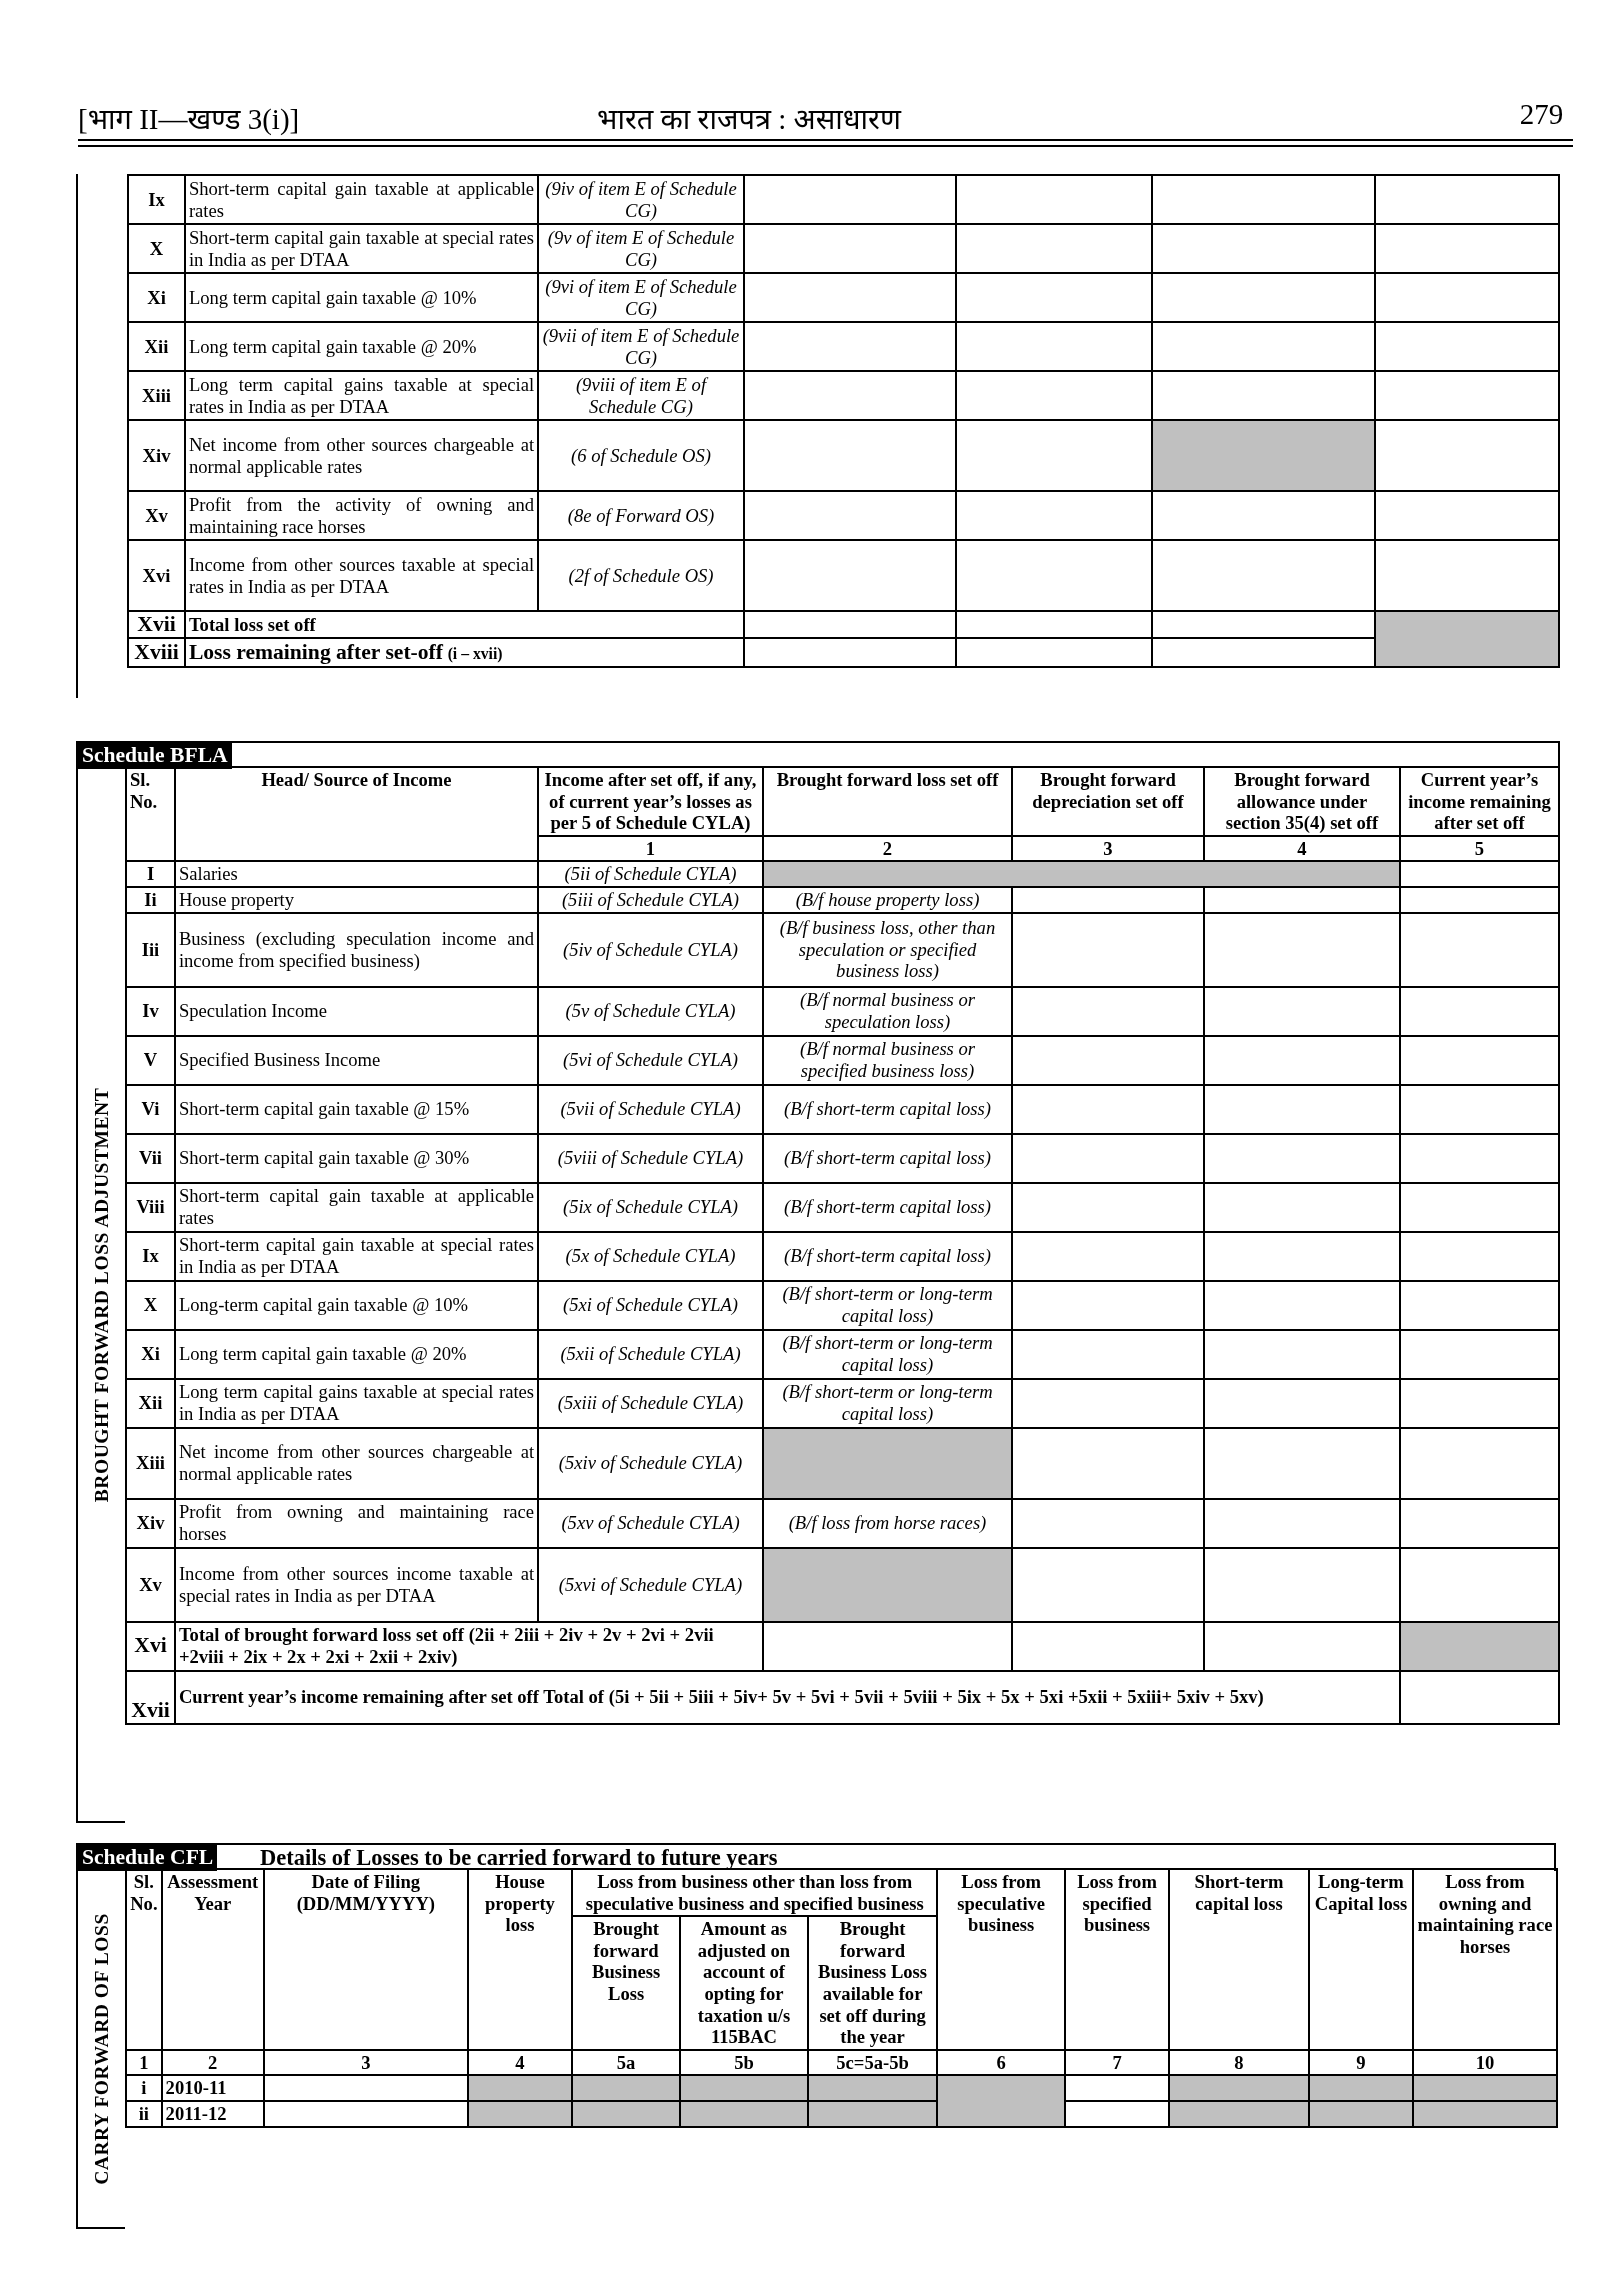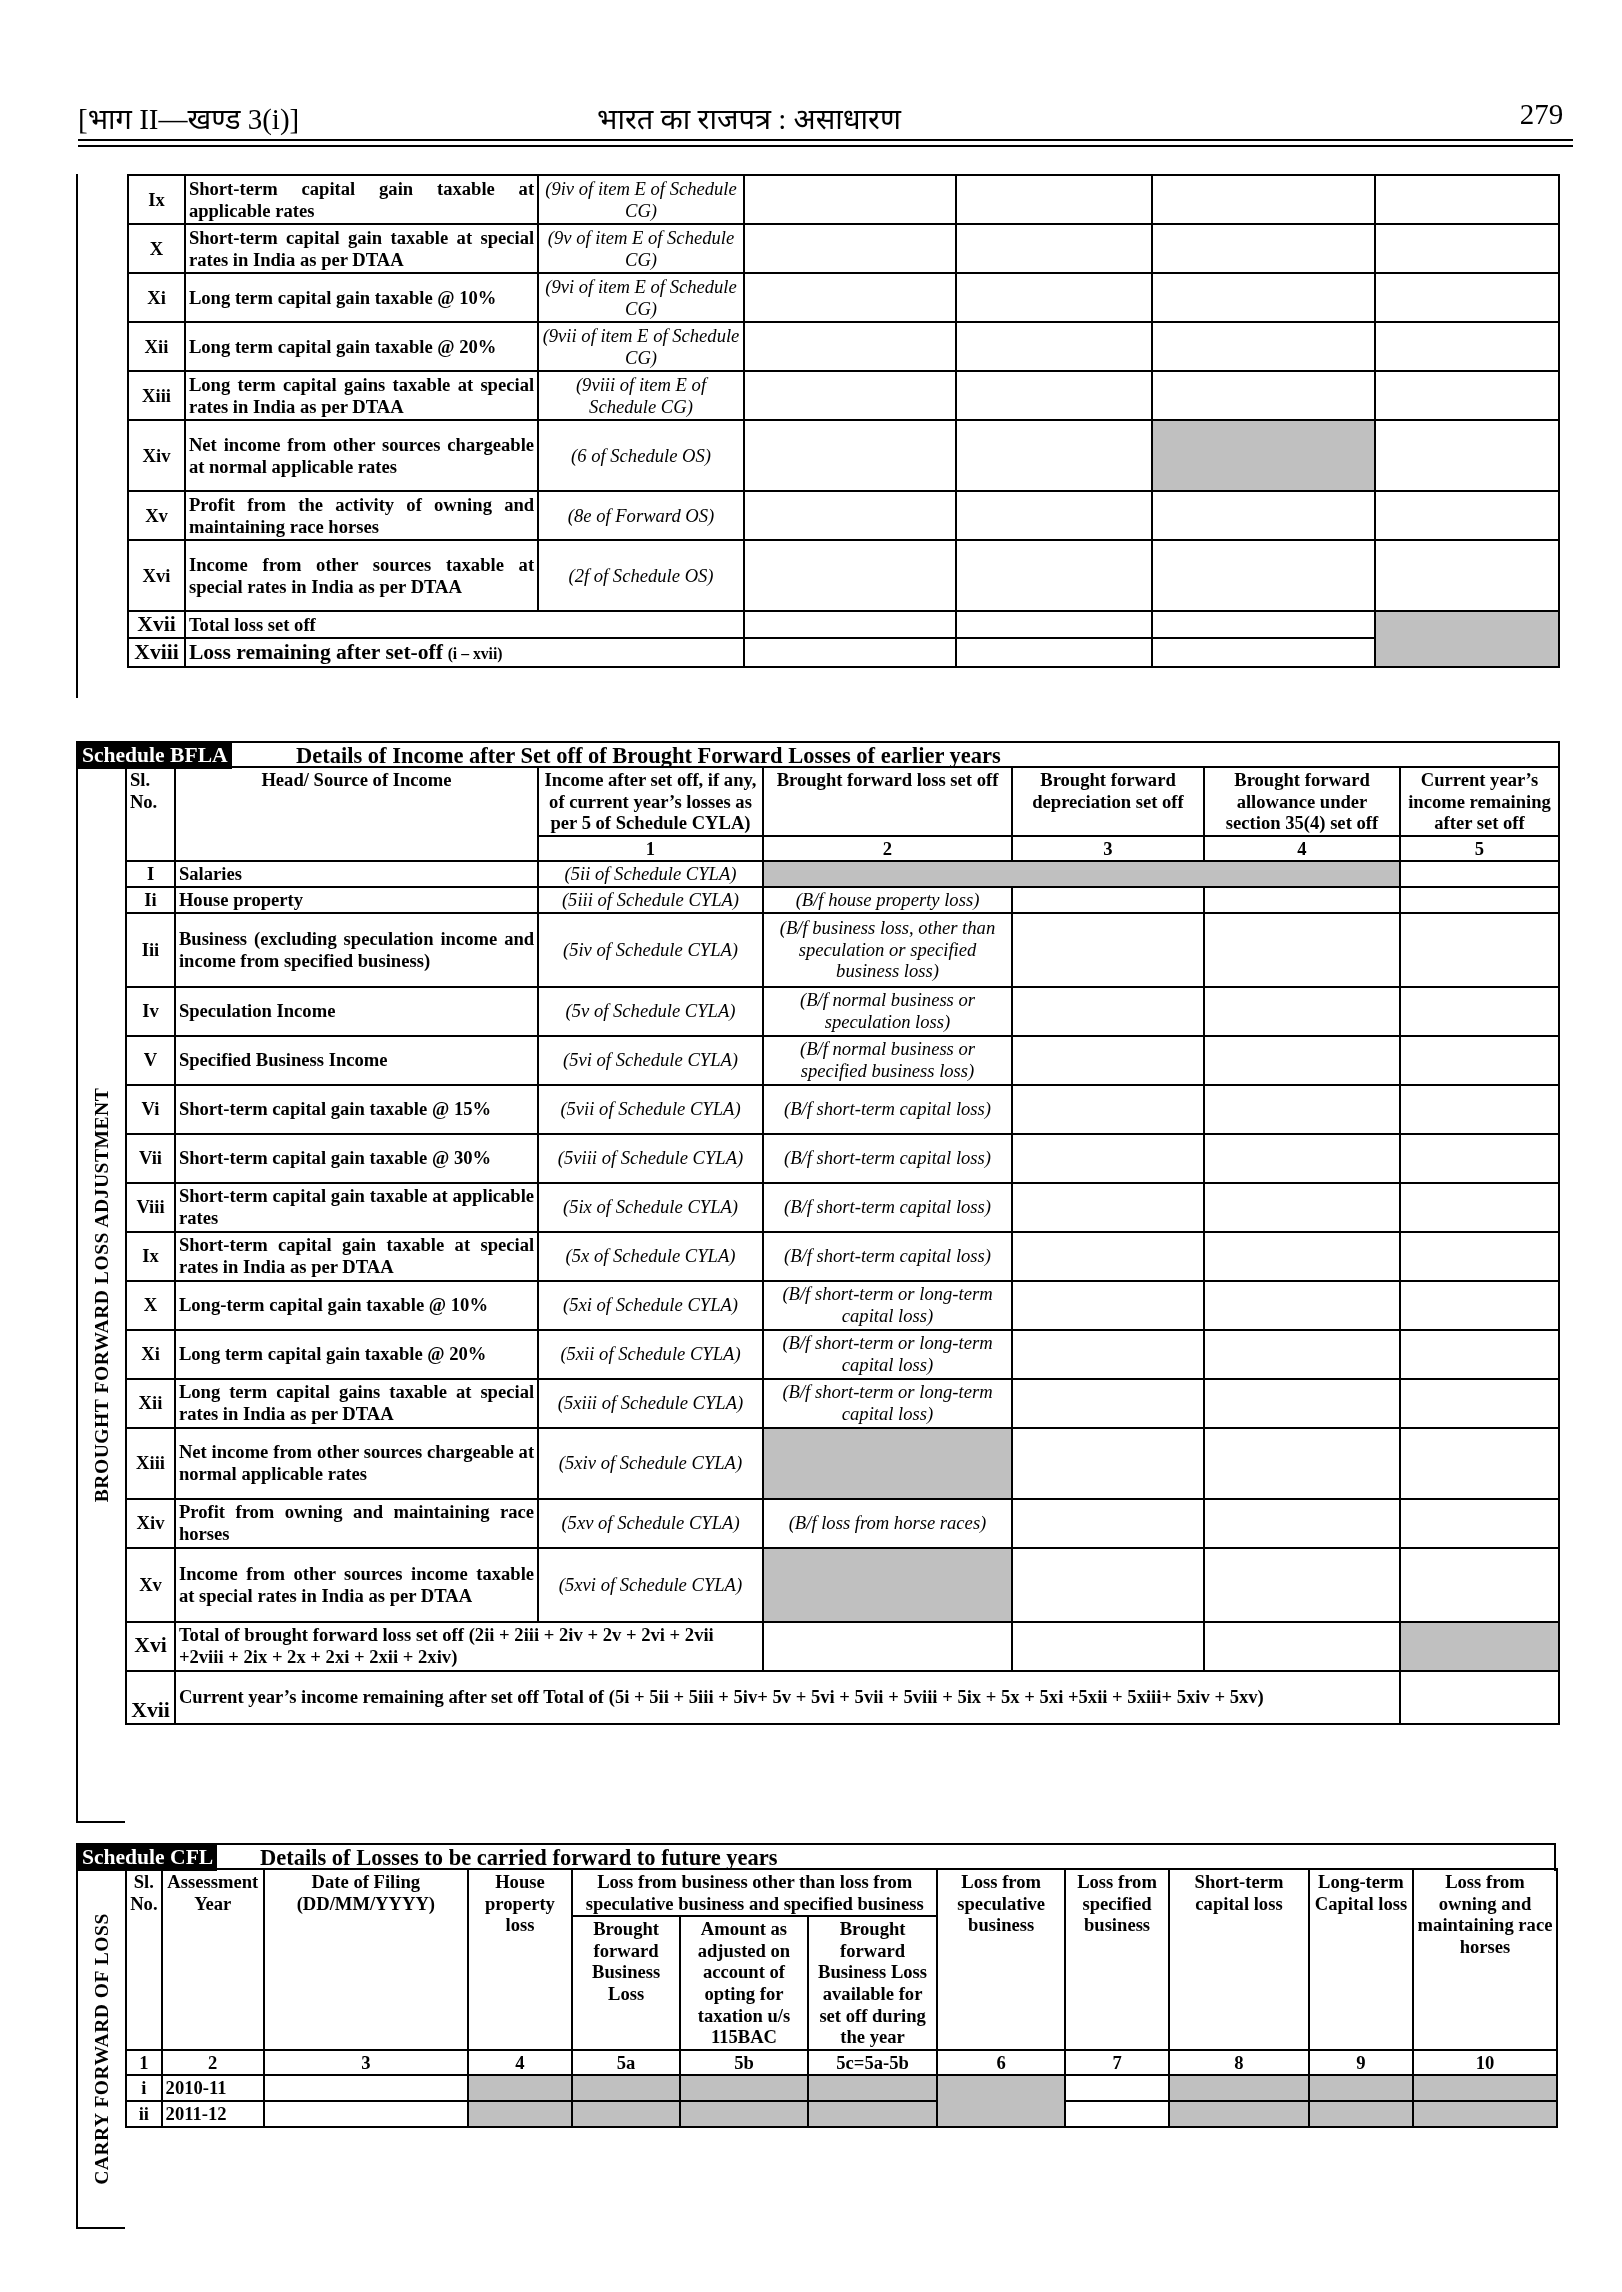--- a/index.html
+++ b/index.html
@@ -8,21 +8,21 @@
   .page-header { position: absolute; left: 78px; top: 98px; width: 1495px; height: 39px; font-size: 29px; }
   .page-header .left { position: absolute; left: 0; top: 0; }
   .page-header .center { position: absolute; left: 519px; top: 0; }
   .page-header .right { position: absolute; right: 9.8px; top: 0; }
   .rule { position: absolute; left: 78px; width: 1495px; border-top: 2px solid #000; }
 
   table { border-collapse: collapse; table-layout: fixed; position: absolute; }
   td, th { border: 2px solid #000; padding: 1px 2.9px; vertical-align: middle; font-weight: normal; font-size: 18.6px; line-height: 21.6px; }
   .gray { background: #c0c0c0; }
   .sl { text-align: center; font-weight: bold; }
-  .head { text-align: justify; font-weight: bold; }
+  .head { text-align: justify; font-weight: normal; }
   .ref { text-align: center; font-style: italic; }
   .colnum { text-align: center; font-weight: bold; font-size: 18.6px; }
   .hdr { text-align: center; font-weight: bold; vertical-align: top; }
   .big { font-size: 21.6px; }
 
   
   #top-table { left: 127px; top: 174px; width: 1385px; }
 
   
   .sched-bar { position: absolute; left: 76px; height: 25.5px; border: 2px solid #000; border-bottom: none; }
@@ -144,21 +144,20 @@
         <td colspan="2" style="font-weight: bold;"><span class="big">Loss remaining after set-off</span> <span style="font-size: 15.7px;">(i – xvii)</span></td>
         <td></td>
         <td></td>
         <td></td>
       </tr>
     </tbody>
 </table>
 
 <div class="sched-bar" style="top:741px;width:1480px">
   <span class="tag">Schedule BFLA</span>
-  <span class="title" style="left:218px">Details of Income after Set off of Brought Forward Losses of earlier years</span>
 </div>
 <div class="side-label" style="left:76px;top:766px;width:47px;height:1053px">
   <span>BROUGHT FORWARD LOSS ADJUSTMENT</span>
 </div>
 <table id="bfla-table">
   <colgroup>
     <col style="width:49px">
       <col style="width:363px">
       <col style="width:225px">
       <col style="width:249px">

